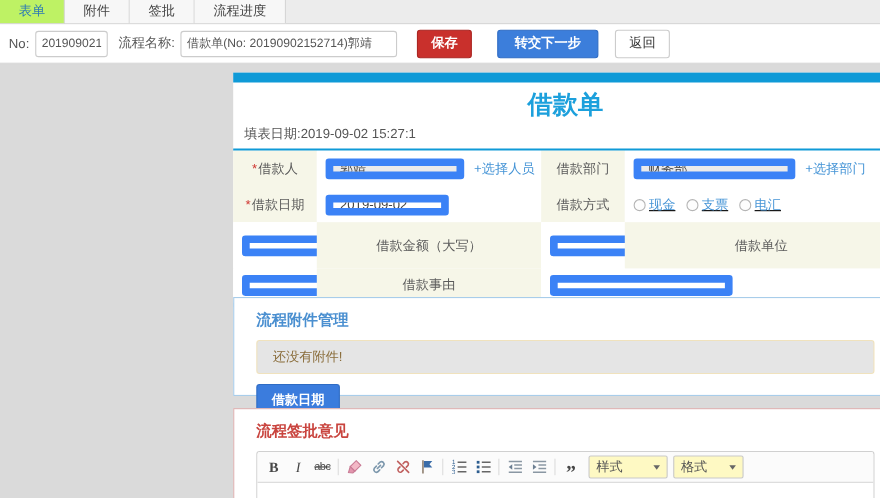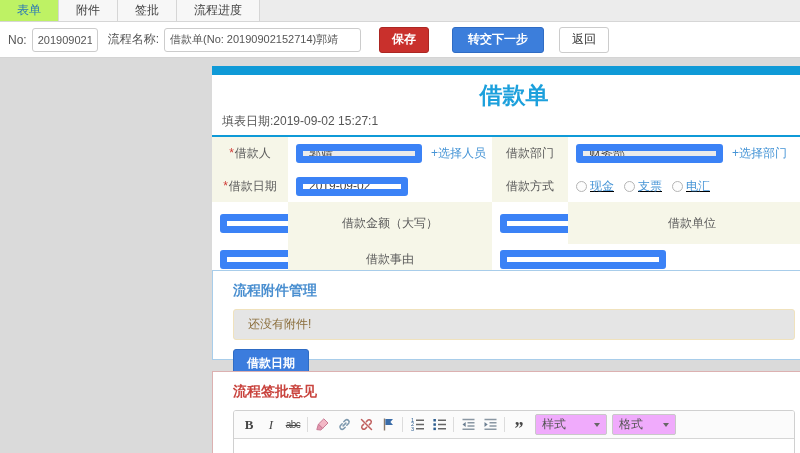--- a/index.html
+++ b/index.html
@@ -74,21 +74,21 @@
     background:#fbfbfb; }
   .tbtn { width:22px; height:20px; display:flex; align-items:center; justify-content:center;
     border-radius:2px; font-size:12px; color:#474747; cursor:pointer; }
   .tbtn b { font-family:"Liberation Serif", serif; font-size:13px; }
   .tbtn i { font-family:"Liberation Serif", serif; font-size:13px; }
   .tbtn s { font-size:10px; letter-spacing:-0.5px; }
   .tbtn .bq { font-family:"Liberation Serif", serif; font-size:18px; font-weight:bold; line-height:8px;
     padding-top:8px; }
   .tsep { width:1px; height:15px; background:#dcdcdc; margin:0 3px; }
   .combo { display:flex; align-items:center; justify-content:space-between; border:1px solid #c9c9c9;
-    border-radius:2px; background:#f0abfc; height:21px; padding:0 6px; font-size:12px; color:#555;
+    border-radius:2px; background:#fef9c3; height:21px; padding:0 6px; font-size:12px; color:#555;
     margin-left:5px; cursor:pointer; }
   .combo.styles { width:72px; } .combo.format { width:64px; }
   .caret { width:0; height:0; border-left:3.5px solid transparent; border-right:3.5px solid transparent;
     border-top:4px solid #666; }
   .ed-body { height:130px; background:#fff; }
 </style>
 </head>
 <body>
 
 <div class="tabbar">

